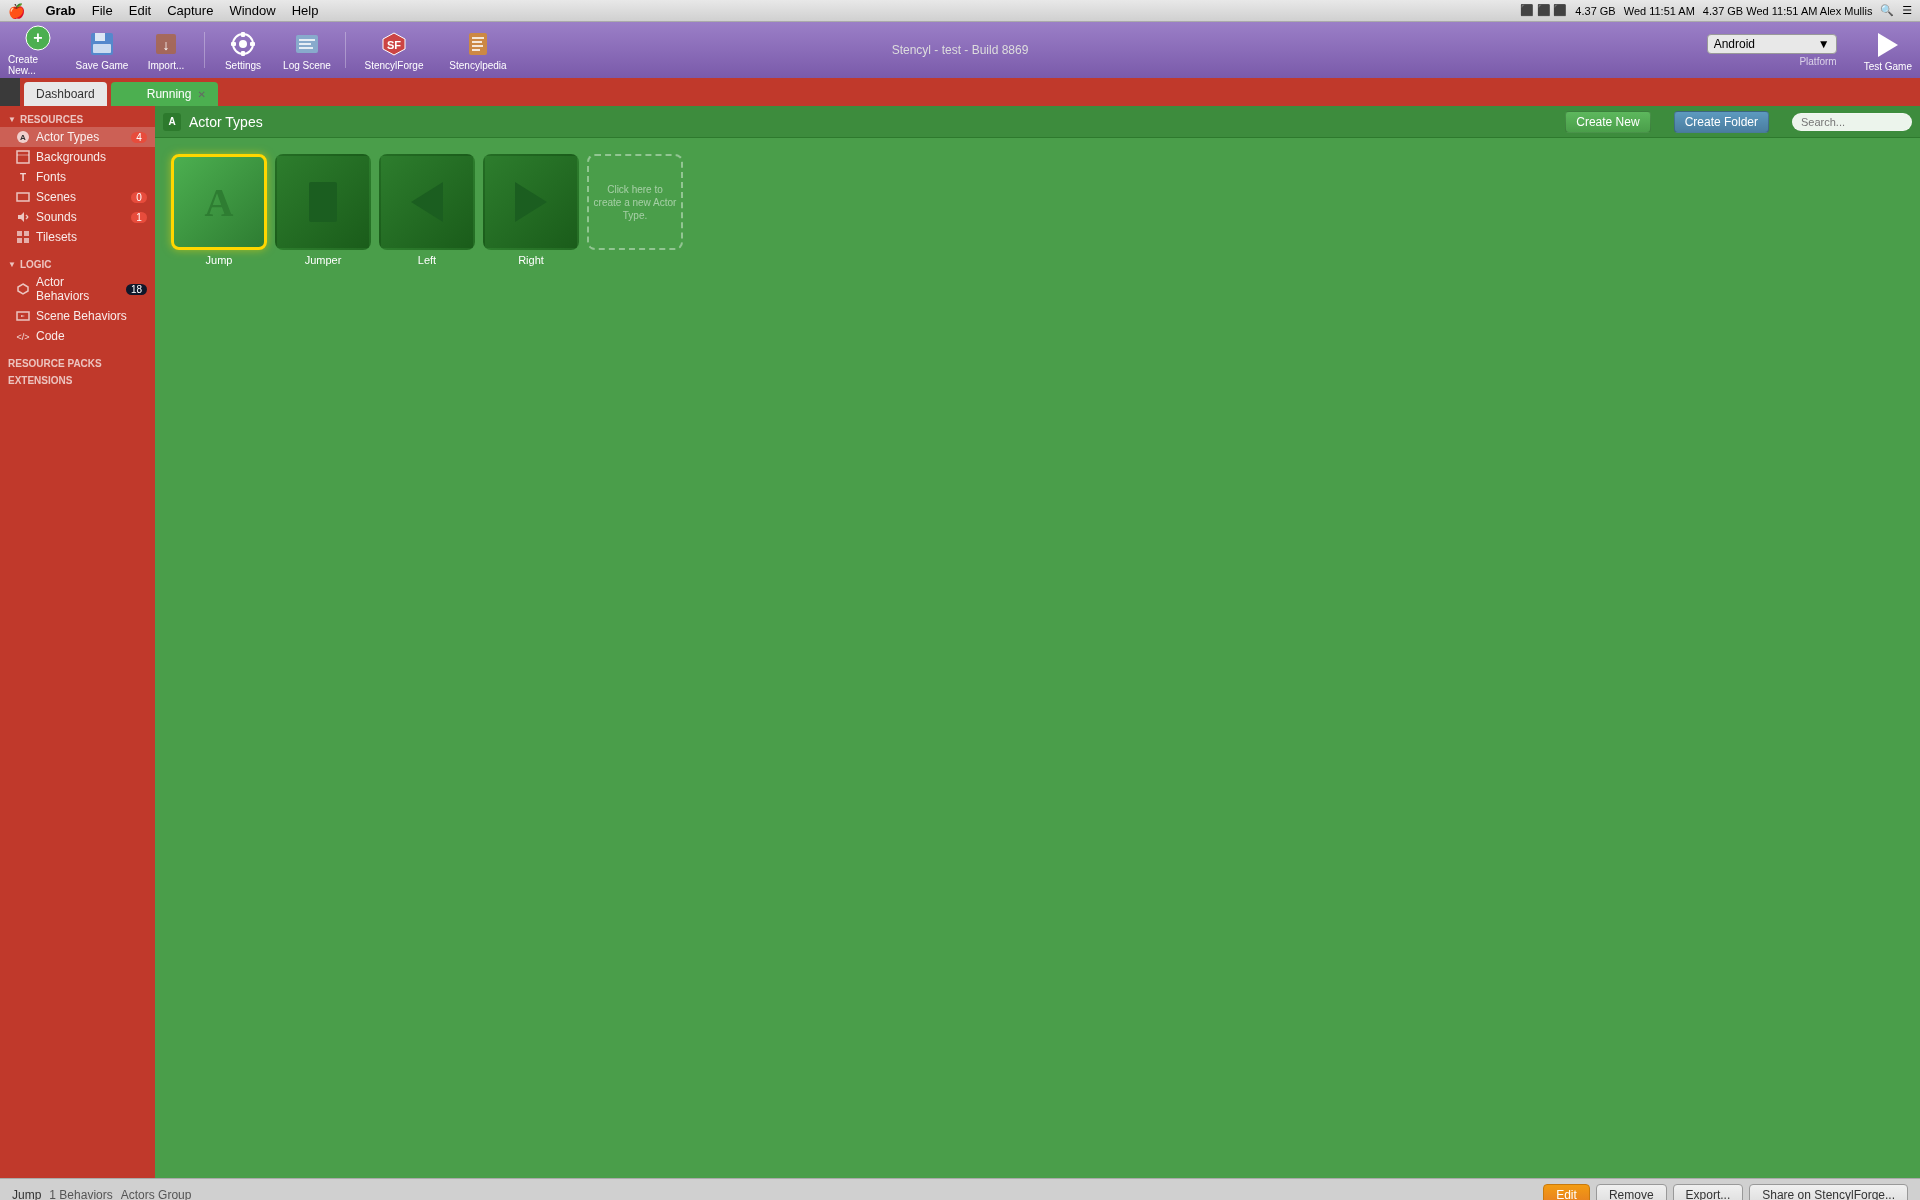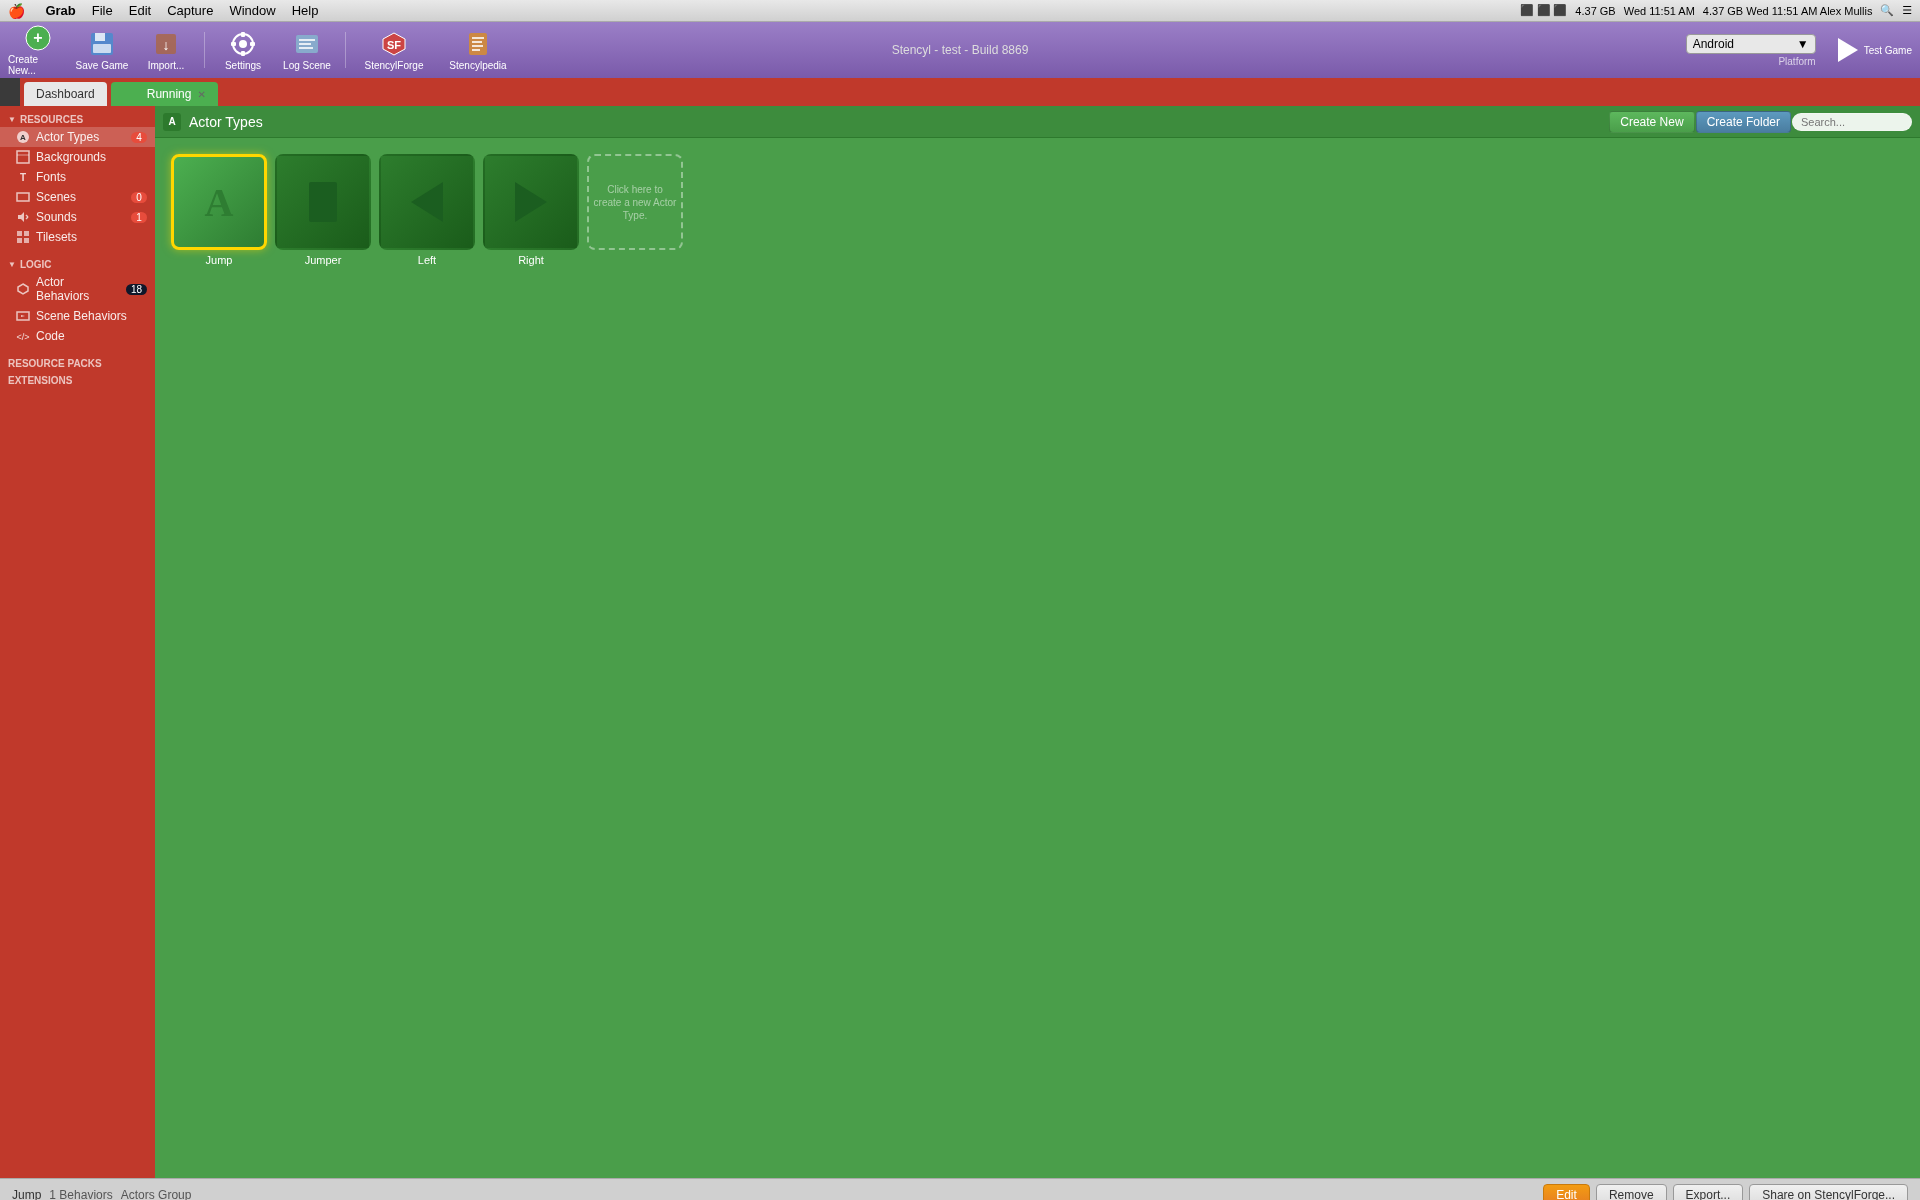--- a/index.html
+++ b/index.html
@@ -87,26 +87,26 @@
       border-radius: 4px;
       padding: 2px 6px;
       font-size: 12px;
       width: 130px;
       display: flex;
       align-items: flex-start;
       justify-content: space-between;
     }
     .test-game-btn {
       display: flex;
-      flex-direction: row;
+      flex-direction: column;
       align-items: center;
       color: white;
       font-size: 10px;
       cursor: pointer;
-      margin-left: 8px;
+      margin-left: 19px;
     }
 
     
     .tabs-bar {
       height: 28px;
       background: #c0392b;
       display: flex;
       align-items: flex-end;
       padding: 0 0;
       margin-left: 20px;
@@ -226,21 +226,21 @@
     }
     .content-header-title {
       color: white;
       font-size: 14px;
       font-weight: 500;
     }
     .content-header-actions {
       margin-left: auto;
       display: flex;
       align-items: center;
-      gap: 1px;
+      gap: 23px;
     }
     .action-btn {
       padding: 3px 10px;
       border-radius: 4px;
       font-size: 12px;
       cursor: pointer;
       border: 1px solid rgba(0,0,0,0.2);
     }
     .action-btn.green {
       background: linear-gradient(to bottom, #5db85d, #4a9e4a);

